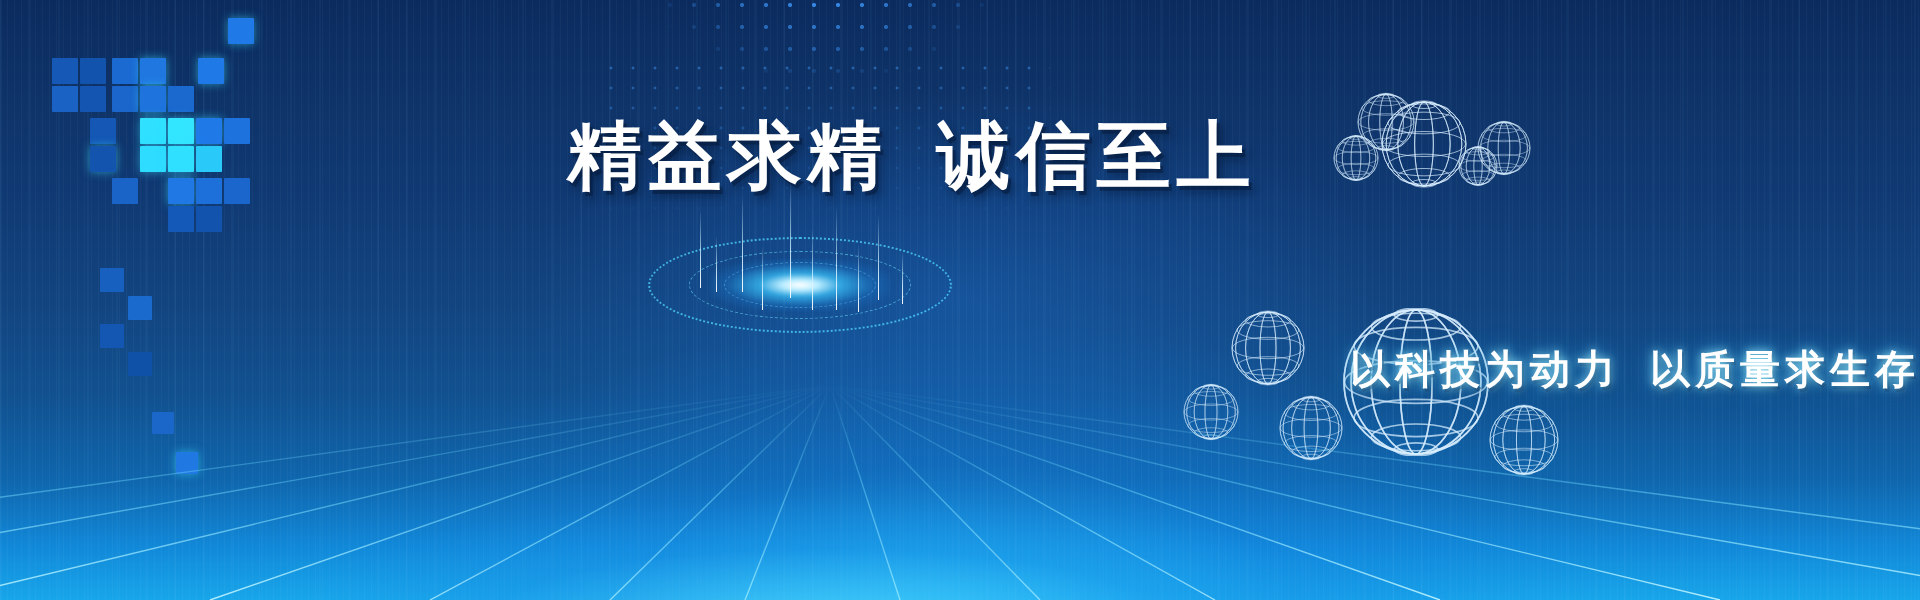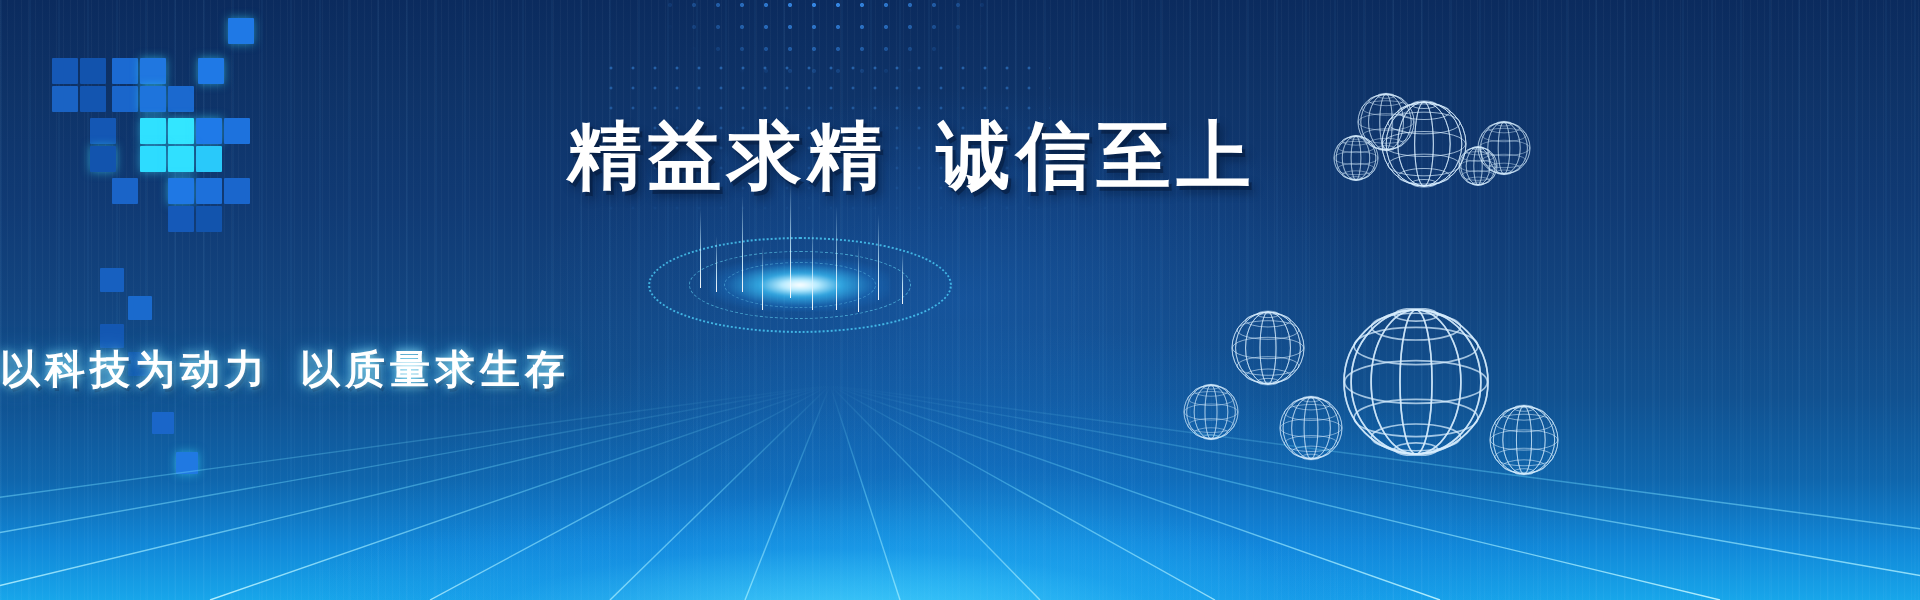--- a/index.html
+++ b/index.html
@@ -110,21 +110,21 @@
     line-height:94px;
     letter-spacing:6px;
     color:#ffffff;
     white-space:pre;
     text-shadow:
       3px 4px 0 rgba(6,26,58,0.55),
       5px 7px 10px rgba(3,18,45,0.45);
   }
   .subtitle{
     position:absolute;left:0;top:339px;width:1920px;
-    text-align:left;
+    text-align:right;
     font-family:"Liberation Serif","DejaVu Serif",serif;
     font-weight:700;
     font-size:40px;
     line-height:62px;
     letter-spacing:5px;
     color:#ffffff;
     white-space:pre;
     text-shadow:
       0 0 10px rgba(150,235,255,0.95),
       0 0 22px rgba(60,190,255,0.75),

